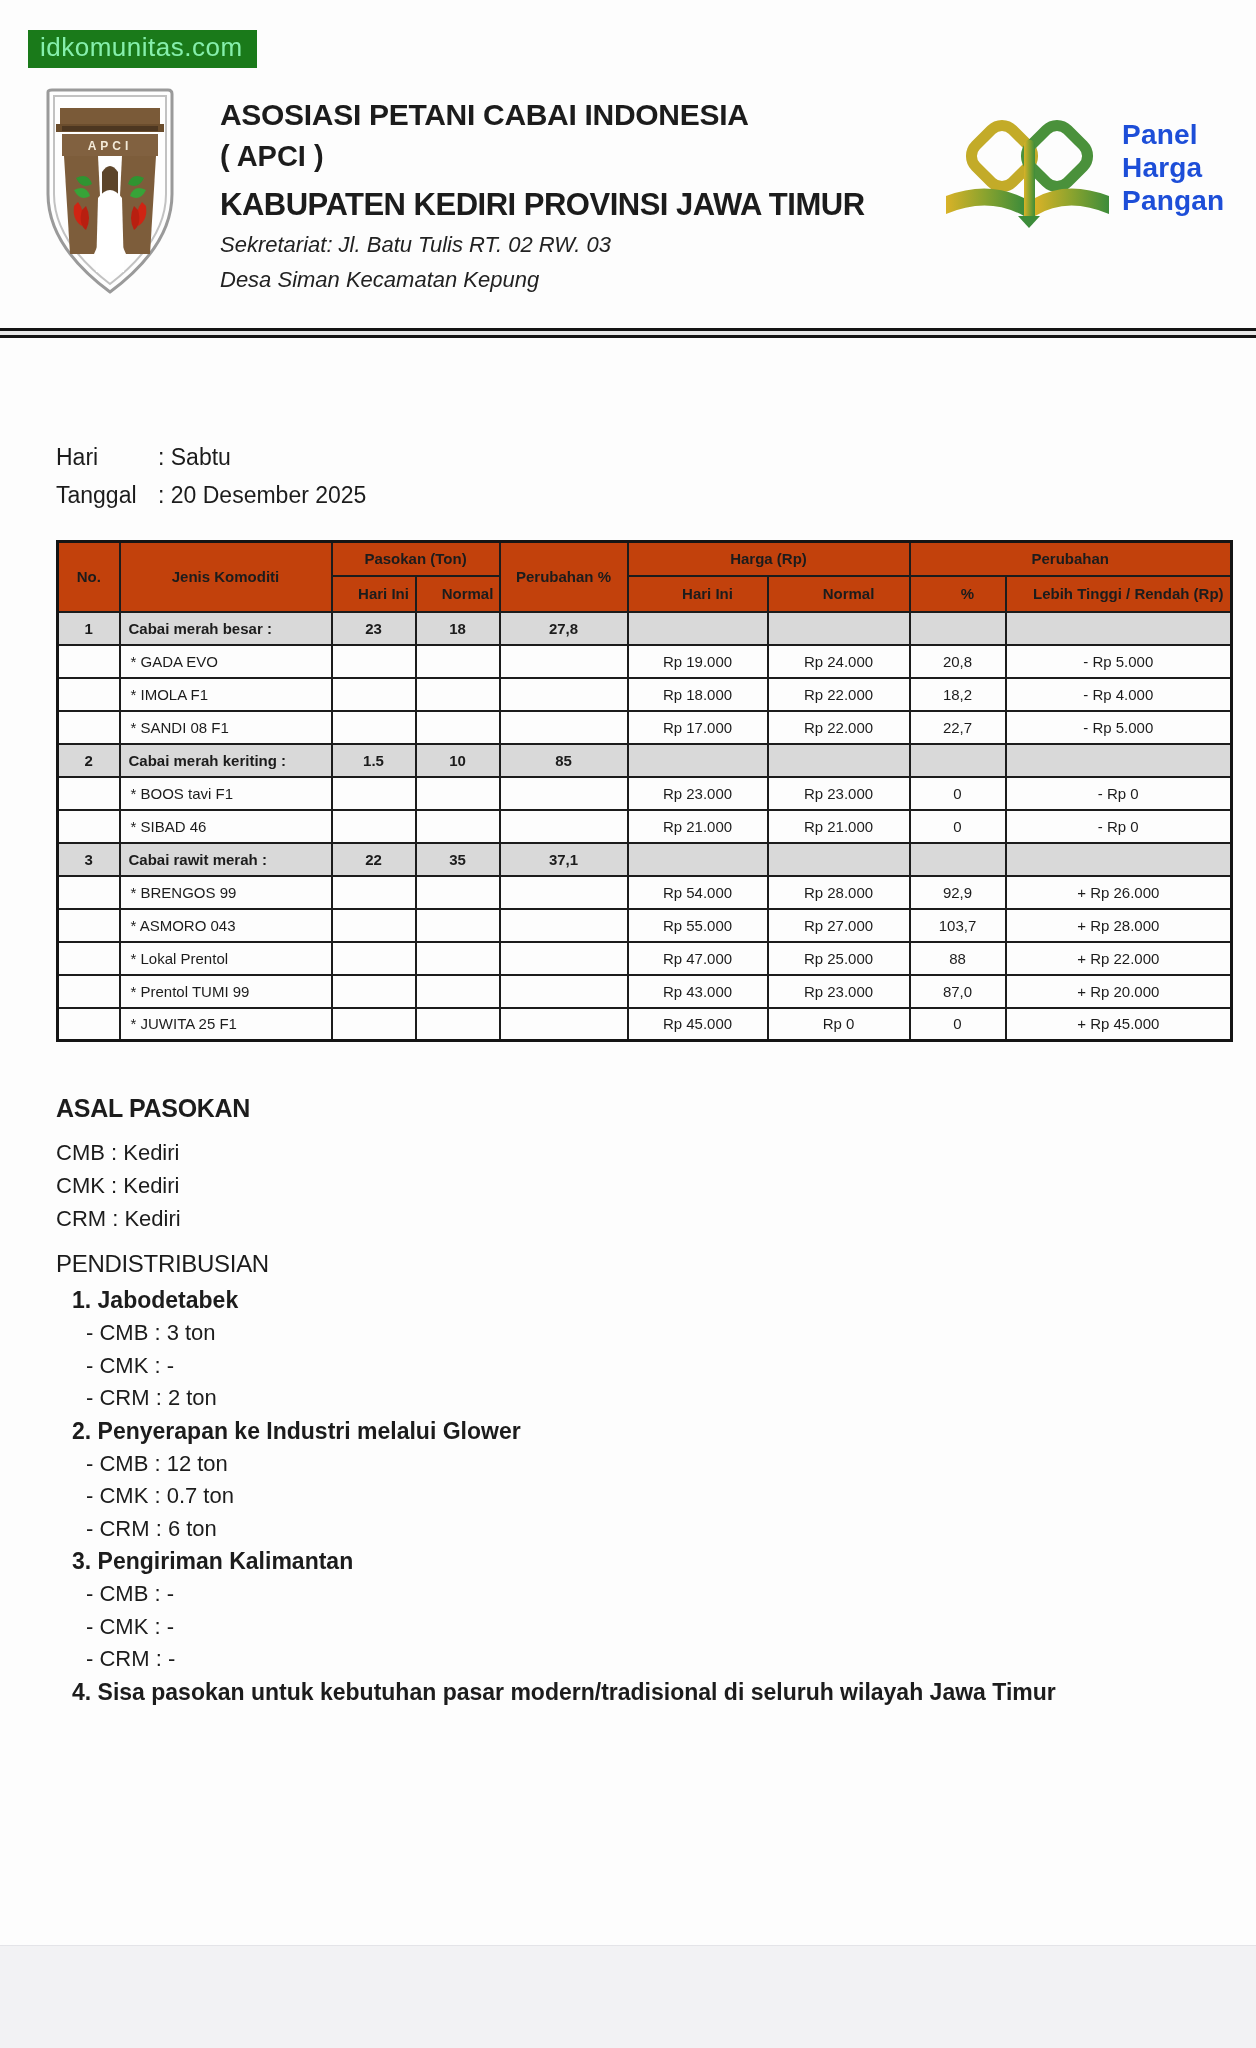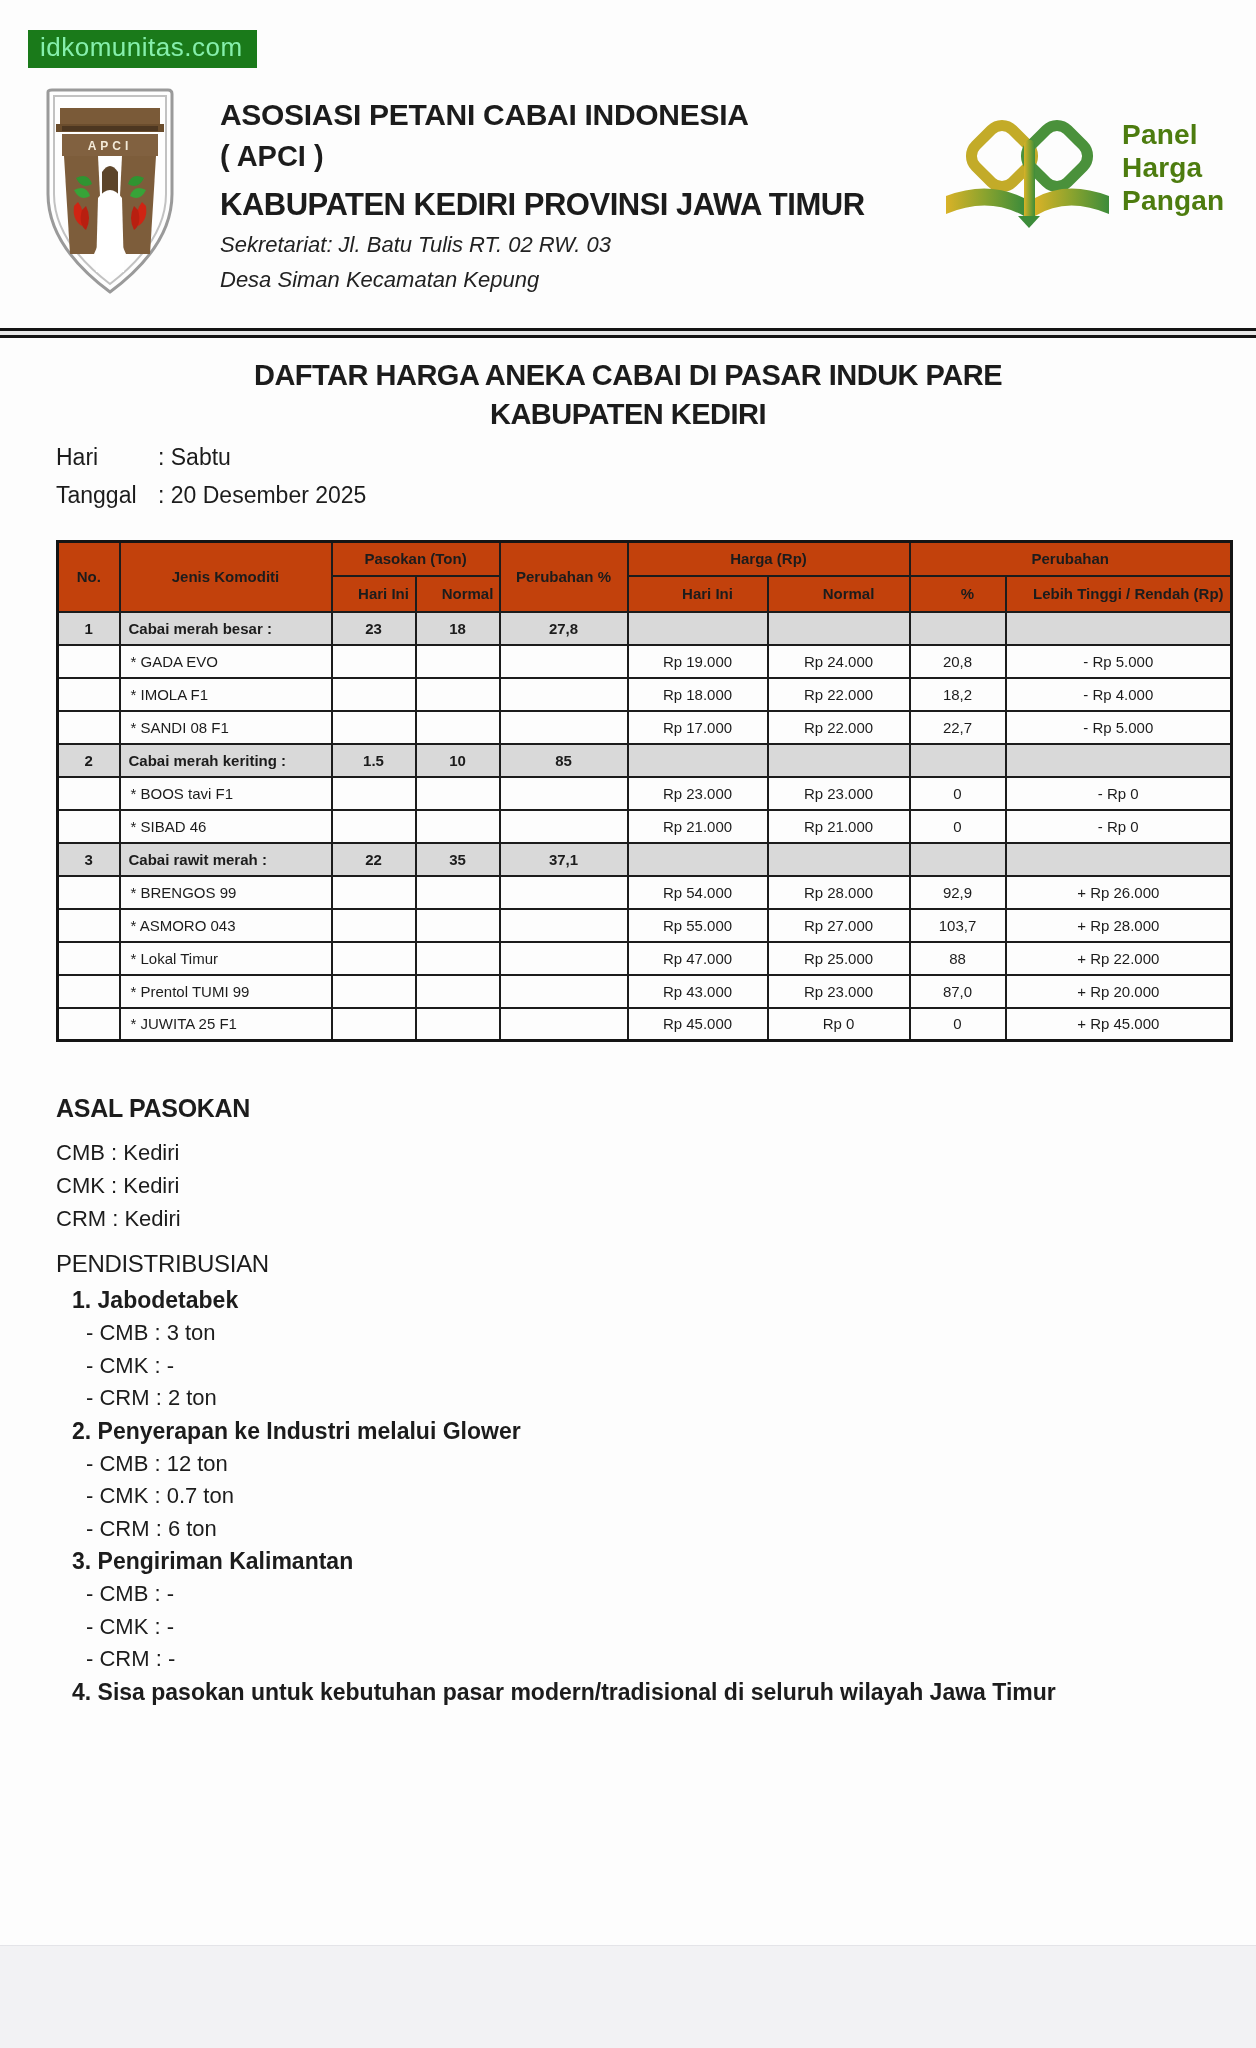--- a/index.html
+++ b/index.html
@@ -22,21 +22,21 @@
     position:absolute; left:220px; top:98px; width:780px; 
   }
   .org-line1 { font-size:30px; font-weight:bold; letter-spacing:-0.3px; }
   .org-line2 { font-size:29px; font-weight:bold; margin-top:8px; }
   .org-line3 { font-size:31px; font-weight:bold; letter-spacing:-0.5px; margin-top:14px; }
   .org-sek   { font-size:22px; font-style:italic; margin-top:9px; color:#222; }
   
   .panel-logo { position:absolute; left:940px; top:104px; width:300px; height:140px; }
   .panel-text {
     position:absolute; left:182px; top:14px;
-    color:#4d7c0f; font-weight:bold; font-size:28px; line-height:33px; letter-spacing:0.2px;
+    color:#1d4ed8; font-weight:bold; font-size:28px; line-height:33px; letter-spacing:0.2px;
   }
   
   .rule {
     position:absolute; left:0; top:328px; width:1256px; height:10px;
     border-top:3px solid #151515; border-bottom:3px solid #151515; background:#e8e8e8;
   }
   
   .doc-title {
     position:absolute; left:78px; top:356px; width:1100px; text-align:center;
     font-size:29px; font-weight:bold; letter-spacing:-0.5px; line-height:39px;
@@ -159,24 +159,20 @@
     </svg>
     <div class="panel-text">
       <div>Panel</div>
       <div>Harga</div>
       <div>Pangan</div>
     </div>
   </div>
 
   <div class="rule"></div>
 
-  <div class="doc-title">
-    <div>DAFTAR HARGA ANEKA CABAI DI PASAR INDUK PARE</div>
-    <div>KABUPATEN KEDIRI</div>
-  </div>
 
   <div class="meta">
     <div class="meta-row">
       <span class="meta-label">Hari</span>
       <span>: Sabtu</span>
     </div>
     <div class="meta-row">
       <span class="meta-label">Tanggal</span>
       <span>: 20 Desember 2025</span>
     </div>
@@ -318,21 +314,21 @@
           <td></td>
           <td></td>
           <td></td>
           <td>Rp 55.000</td>
           <td>Rp 27.000</td>
           <td>103,7</td>
           <td>+ Rp 28.000</td>
         </tr>
         <tr>
           <td></td>
-          <td class="name">* Lokal Timur</td>
+          <td class="name">* Lokal Prentol</td>
           <td></td>
           <td></td>
           <td></td>
           <td>Rp 47.000</td>
           <td>Rp 25.000</td>
           <td>88</td>
           <td>+ Rp 22.000</td>
         </tr>
         <tr>
           <td></td>

